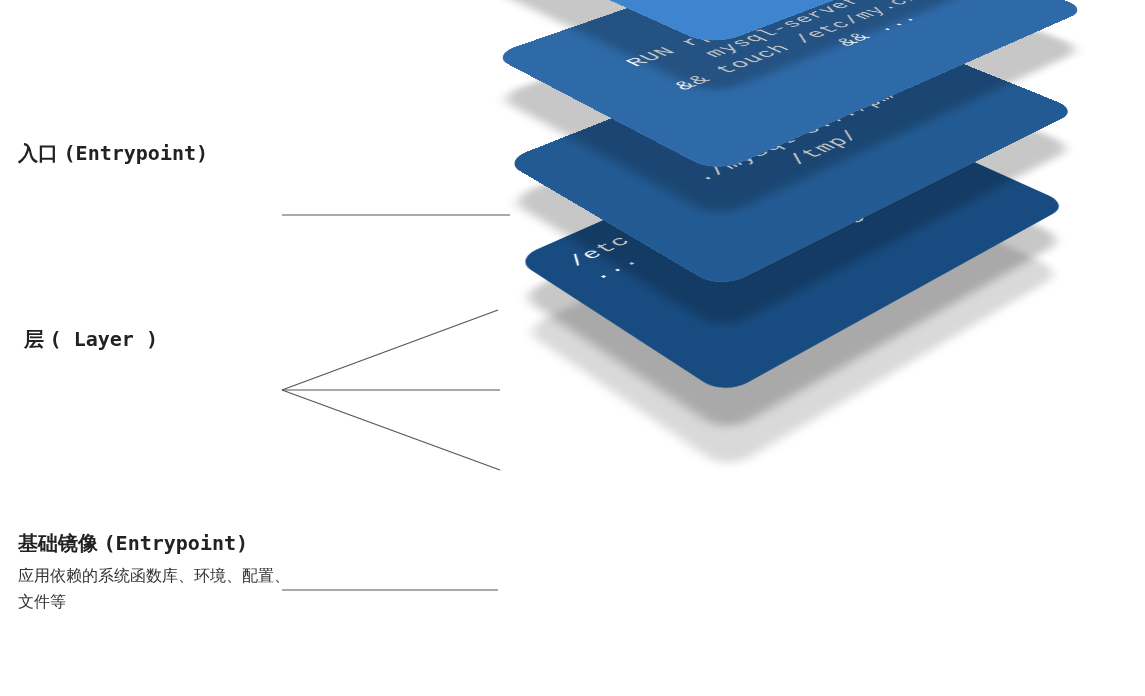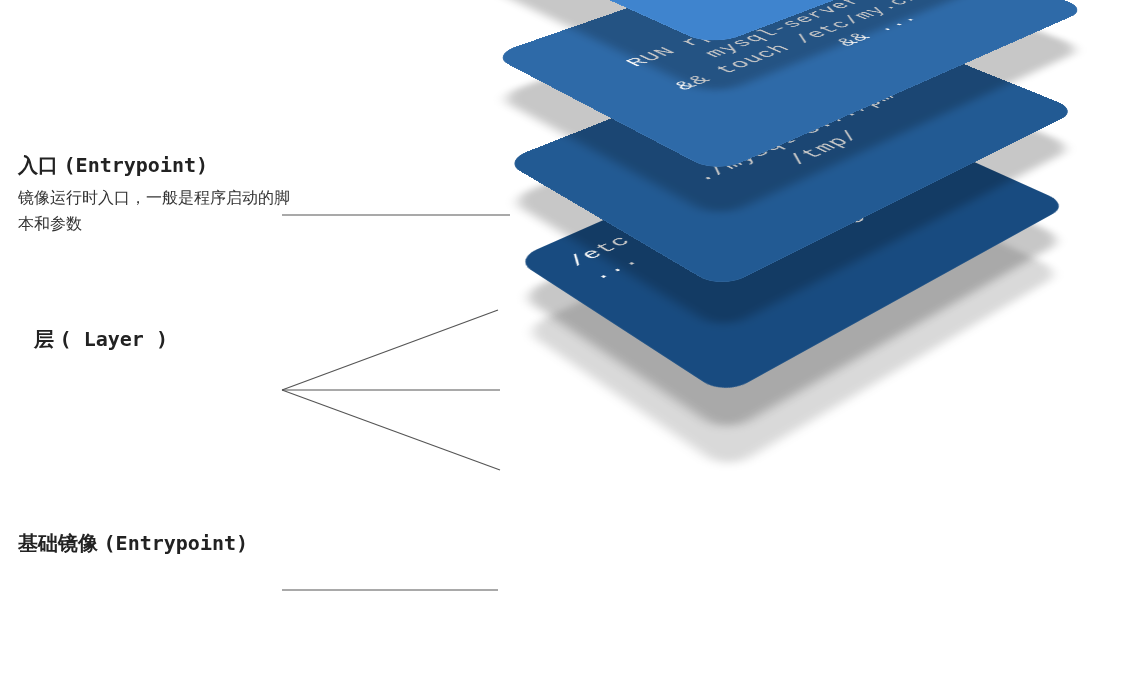--- a/index.html
+++ b/index.html
@@ -83,40 +83,40 @@
     width:1145px; height:696px;
     pointer-events:none;
   }
   svg.connectors line{
     stroke:#555; stroke-width:1.2;
   }
 </style>
 </head>
 <body>
 
-<div class="label-block" style="left:18px; top:152px;">
+<div class="label-block" style="left:18px; top:140px;">
   <div class="label-title">
     <span>入口</span>
     <span class="mono">(Entrypoint)</span>
   </div>
-  <div class="label-desc">镜像运行时入口，一般是程序启动的脚本和参数</div>
 </div>
 
-<div class="label-block" style="left:34px; top:326px;">
+<div class="label-block" style="left:24px; top:326px;">
   <div class="label-title">
     <span>层</span>
     <span class="mono">( Layer )</span>
   </div>
 </div>
 
 <div class="label-block" style="left:18px; top:530px;">
   <div class="label-title">
     <span>基础镜像</span>
     <span class="mono">(Entrypoint)</span>
   </div>
+  <div class="label-desc">应用依赖的系统函数库、环境、配置、文件等</div>
 </div>
 
 <svg class="connectors">
 
   <line x1="282" y1="215" x2="510" y2="215"></line>
 
   <line x1="282" y1="390" x2="498" y2="310"></line>
   <line x1="282" y1="390" x2="500" y2="390"></line>
   <line x1="282" y1="390" x2="500" y2="470"></line>
 

